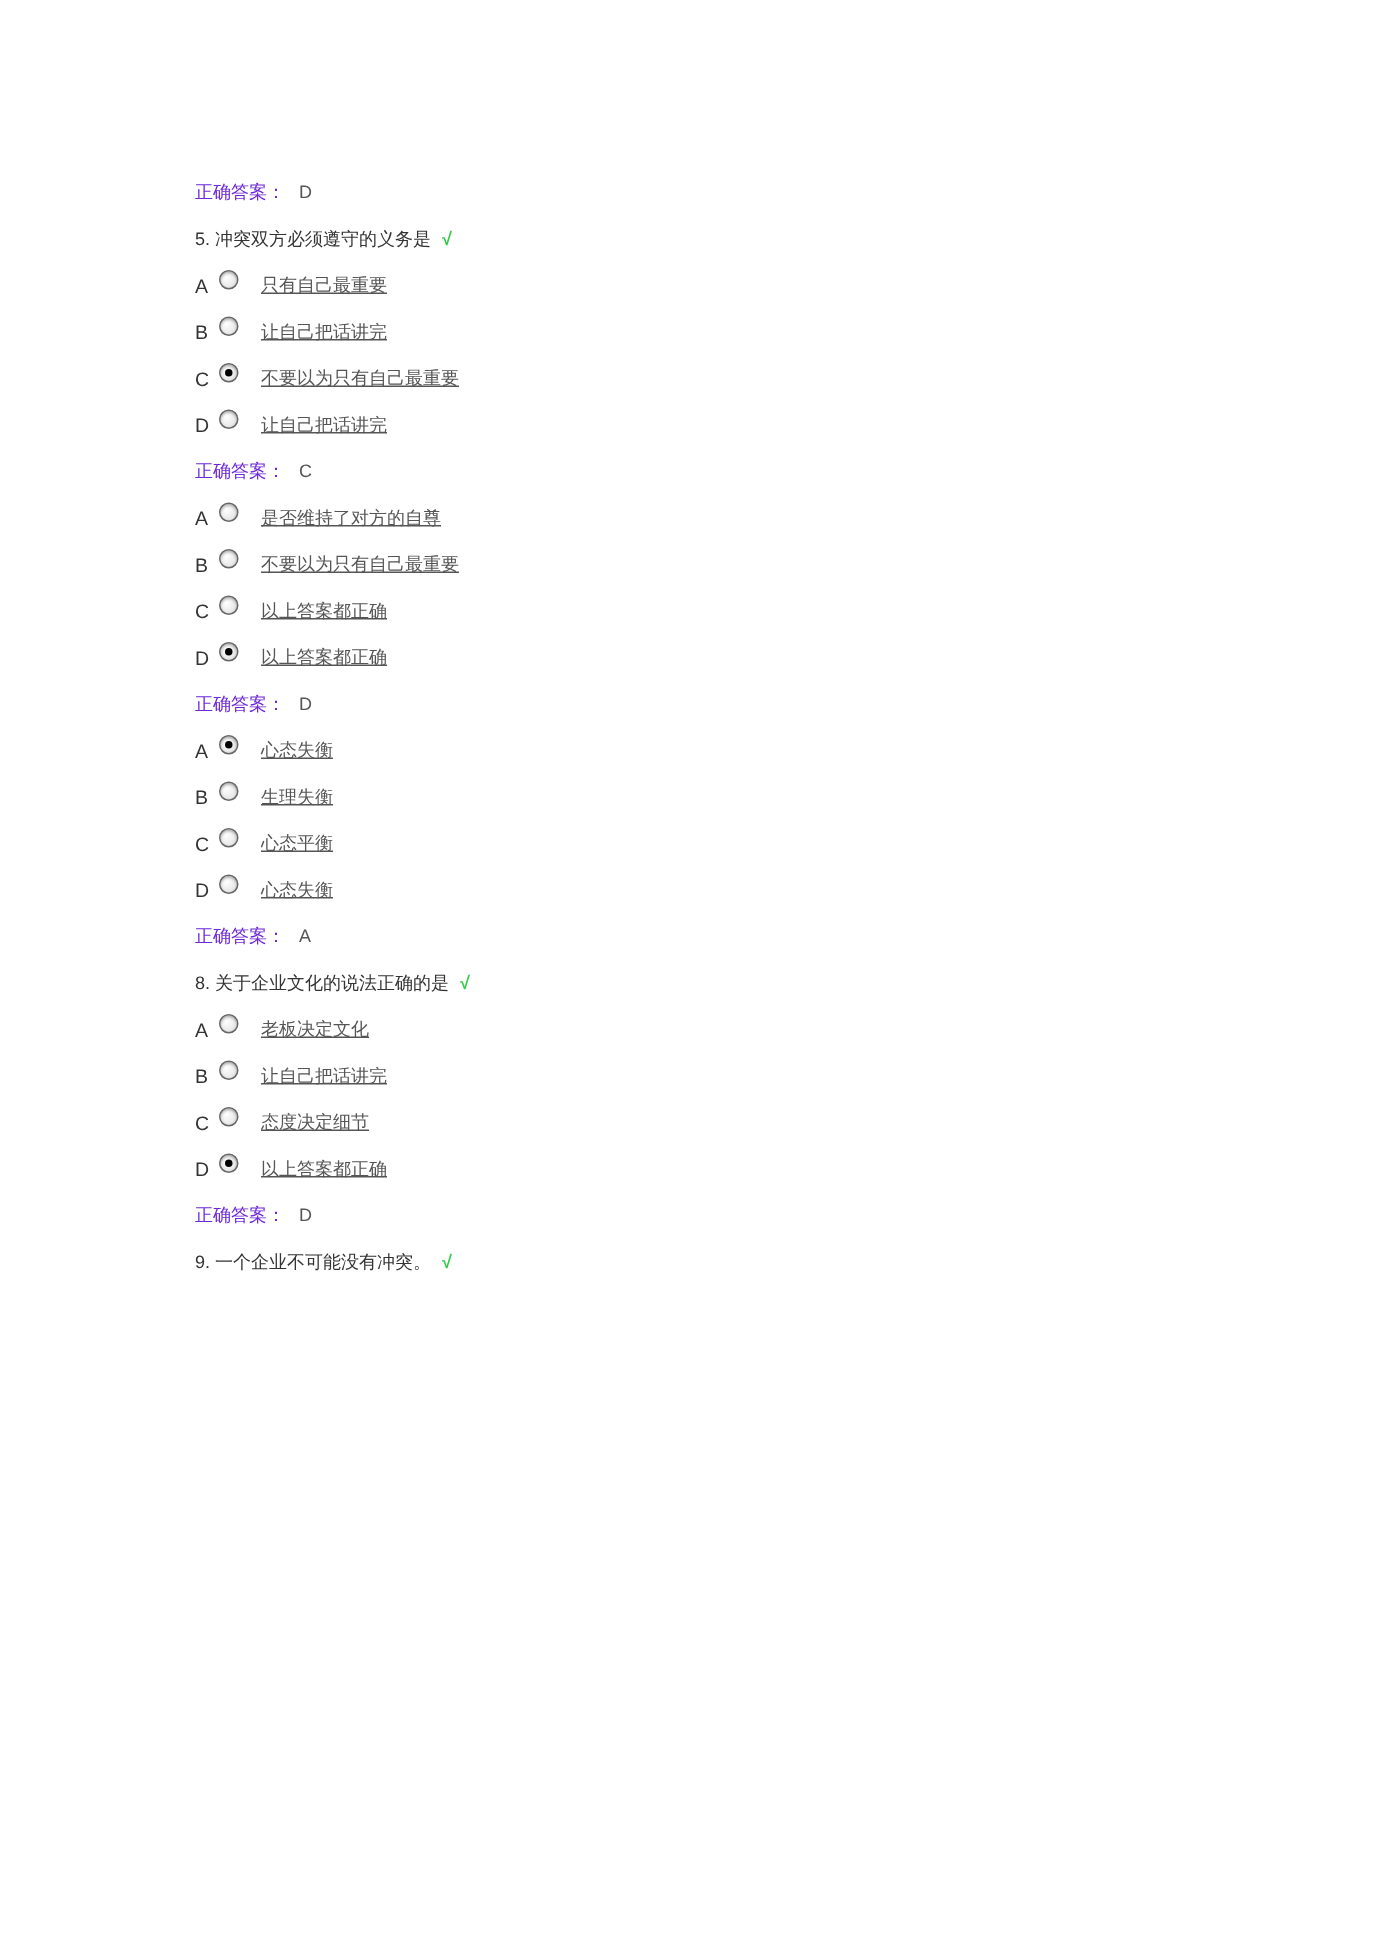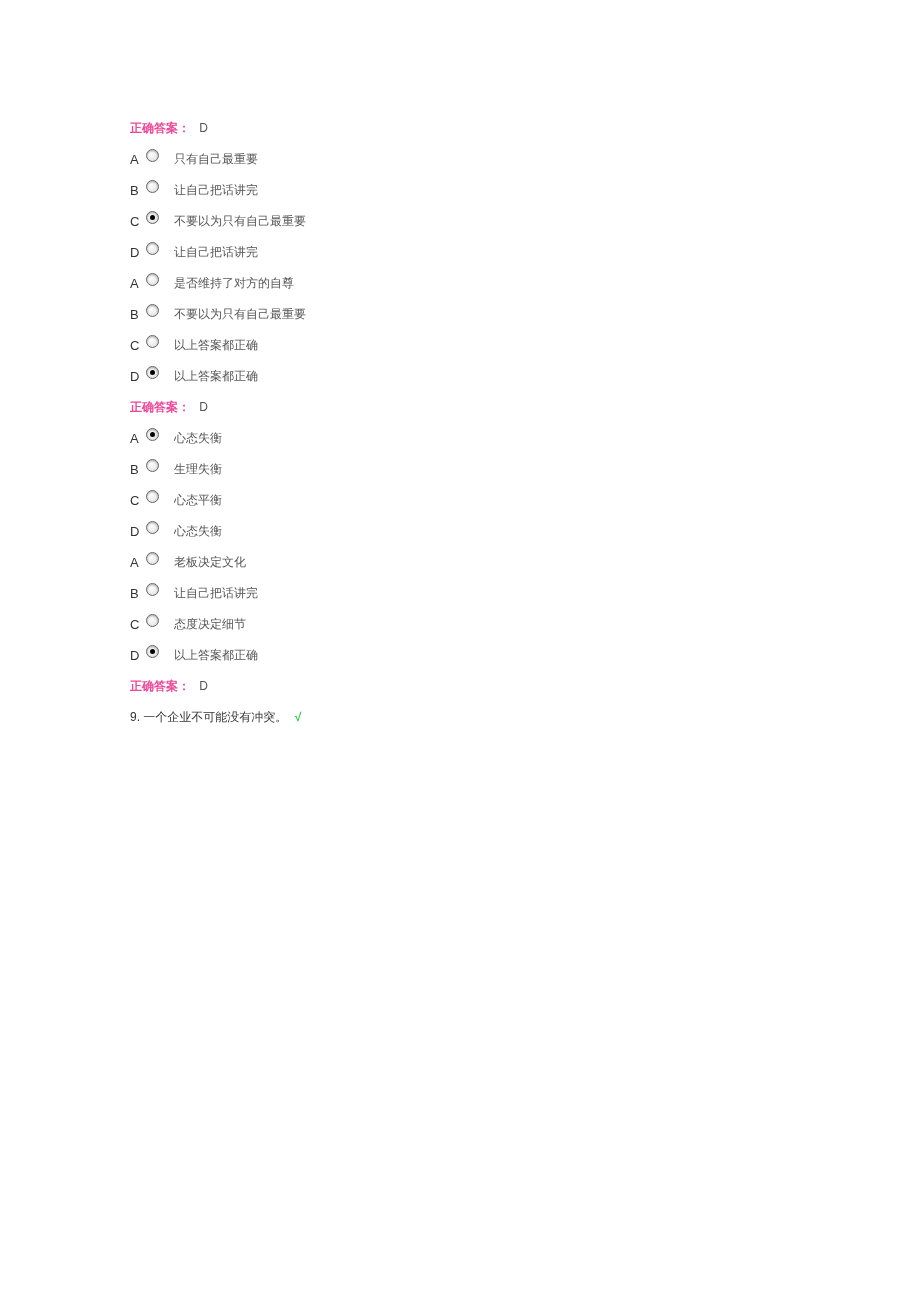--- a/index.html
+++ b/index.html
@@ -13,22 +13,21 @@
       color: #333;
       background: #fff;
       padding: 120px 130px 40px 130px;
       width: 920px;
     }
     .correct-answer {
       margin-bottom: 14px;
       color: #555;
     }
     .correct-answer .label {
-      color: #ec4899;
-      font-weight: bold;
+      color: #6d28d9;
     }
     .correct-answer .value {
       margin-left: 6px;
       color: #555;
     }
     .question {
       margin-bottom: 14px;
     }
     .question-text {
       color: #333;
@@ -73,34 +72,40 @@
       top: 3px;
       left: 3px;
       width: 5px;
       height: 5px;
       background: #000;
       border-radius: 50%;
     }
     .option-text {
       color: #555;
       margin-left: 6px;
+      text-decoration: underline;
     }
     .question-block {
       margin-bottom: 14px;
     }
   </style>
 </head>
 <body>
 
 <div class="correct-answer">
   <span class="label">正确答案：</span>
   <span class="value">D</span>
 </div>
 
 <div class="question-block">
+  <div class="question">
+    <span>5.</span>
+    <span class="question-text">冲突双方必须遵守的义务是</span>
+    <span class="checkmark">√</span>
+  </div>
   <div class="option-row">
     <span class="option-letter">A</span>
     <span class="radio-wrap">
         <span class="radio"></span>
       </span>
     <span class="option-text">只有自己最重要</span>
   </div>
   <div class="option-row">
     <span class="option-letter">B</span>
     <span class="radio-wrap">
@@ -115,20 +120,24 @@
       </span>
     <span class="option-text">不要以为只有自己最重要</span>
   </div>
   <div class="option-row">
     <span class="option-letter">D</span>
     <span class="radio-wrap">
         <span class="radio"></span>
       </span>
     <span class="option-text">让自己把话讲完</span>
   </div>
+  <div class="correct-answer">
+    <span class="label">正确答案：</span>
+    <span class="value">C</span>
+  </div>
 </div>
 
 <div class="question-block">
   <div class="option-row">
     <span class="option-letter">A</span>
     <span class="radio-wrap">
         <span class="radio"></span>
       </span>
     <span class="option-text">是否维持了对方的自尊</span>
   </div>
@@ -181,23 +190,32 @@
       </span>
     <span class="option-text">心态平衡</span>
   </div>
   <div class="option-row">
     <span class="option-letter">D</span>
     <span class="radio-wrap">
         <span class="radio"></span>
       </span>
     <span class="option-text">心态失衡</span>
   </div>
-</div>
-
-<div class="question-block">
+  <div class="correct-answer">
+    <span class="label">正确答案：</span>
+    <span class="value">A</span>
+  </div>
+</div>
+
+<div class="question-block">
+  <div class="question">
+    <span>8.</span>
+    <span class="question-text">关于企业文化的说法正确的是</span>
+    <span class="checkmark">√</span>
+  </div>
   <div class="option-row">
     <span class="option-letter">A</span>
     <span class="radio-wrap">
         <span class="radio"></span>
       </span>
     <span class="option-text">老板决定文化</span>
   </div>
   <div class="option-row">
     <span class="option-letter">B</span>
     <span class="radio-wrap">

